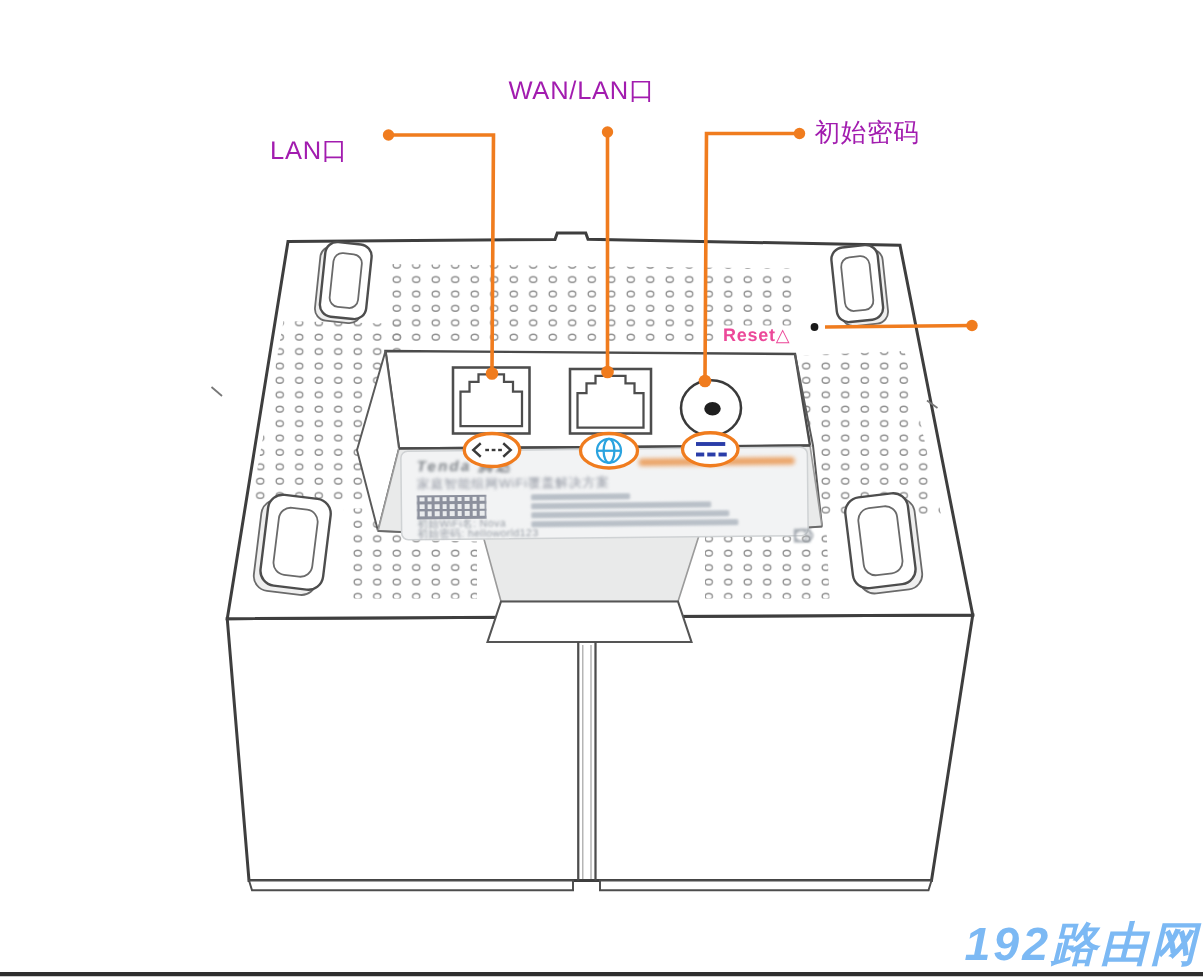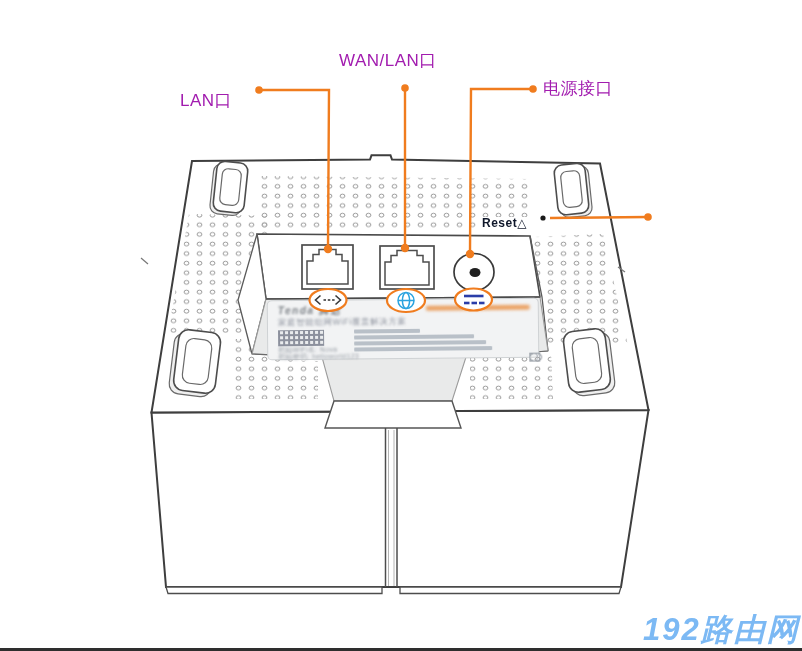--- a/index.html
+++ b/index.html
@@ -11,21 +11,21 @@
   .stage svg{position:absolute;left:0;top:0;}
   #art{z-index:1;}
   #overlay{z-index:3;pointer-events:none;}
   .callout-label{
     position:absolute;z-index:4;color:#a21caf;
     font-size:17px;line-height:26px;font-weight:400;letter-spacing:.5px;white-space:nowrap;
   }
   .reset-label span{display:block;line-height:31px;}
   .reset-print{
     position:absolute;z-index:4;left:480px;top:217px;background:#fff;padding:0 2px;
-    font-size:12px;line-height:13px;font-weight:600;color:#0f172a;letter-spacing:.5px;white-space:nowrap;
+    font-size:12px;line-height:13px;font-weight:600;color:#ec4899;letter-spacing:.5px;white-space:nowrap;
   }
   .watermark{
     position:absolute;z-index:5;left:643px;top:609px;color:#7cb9f4;
     font-size:31px;font-weight:bold;letter-spacing:2px;white-space:nowrap;font-style:italic;
   }
   
   .sticker{
     position:absolute;z-index:2;left:267px;top:299px;width:270px;height:58px;
     background:#f2f3f4;border:1px solid #cfd2d4;border-radius:5px;
     transform:rotate(-0.6deg);
@@ -203,16 +203,16 @@
         <line x1="550" y1="218" x2="648" y2="217"></line>
         <circle cx="648" cy="217" r="3.8" stroke="none"></circle>
       </g>
     </g>
   </svg>
 
   <div class="reset-print">Reset△</div>
 
   <div class="callout-label" style="left:180px;top:88px;">LAN口</div>
   <div class="callout-label" style="left:339px;top:48px;">WAN/LAN口</div>
-  <div class="callout-label" style="left:543px;top:76px;">电源接口</div>
+  <div class="callout-label" style="left:543px;top:76px;">初始密码</div>
 
   <div class="watermark">192路由网</div>
 </div>
 
 </body></html>

